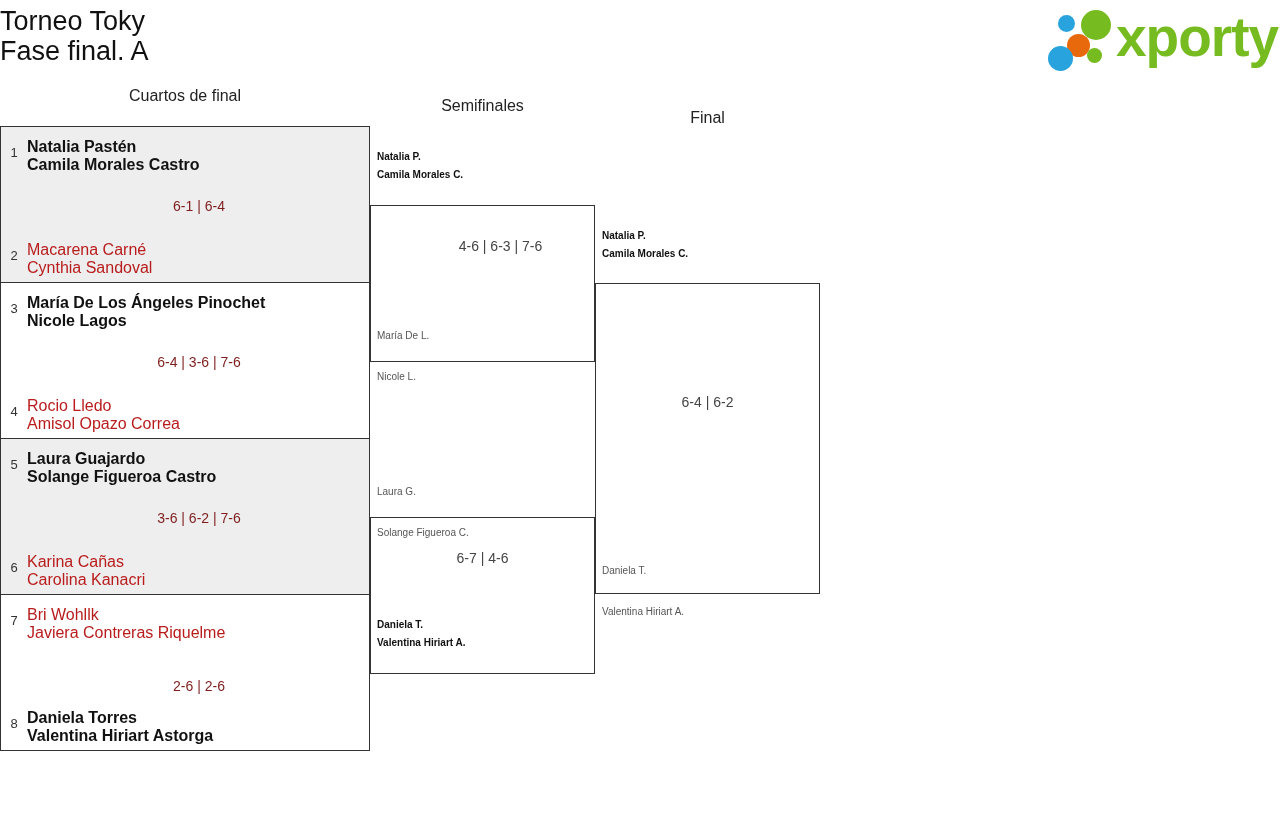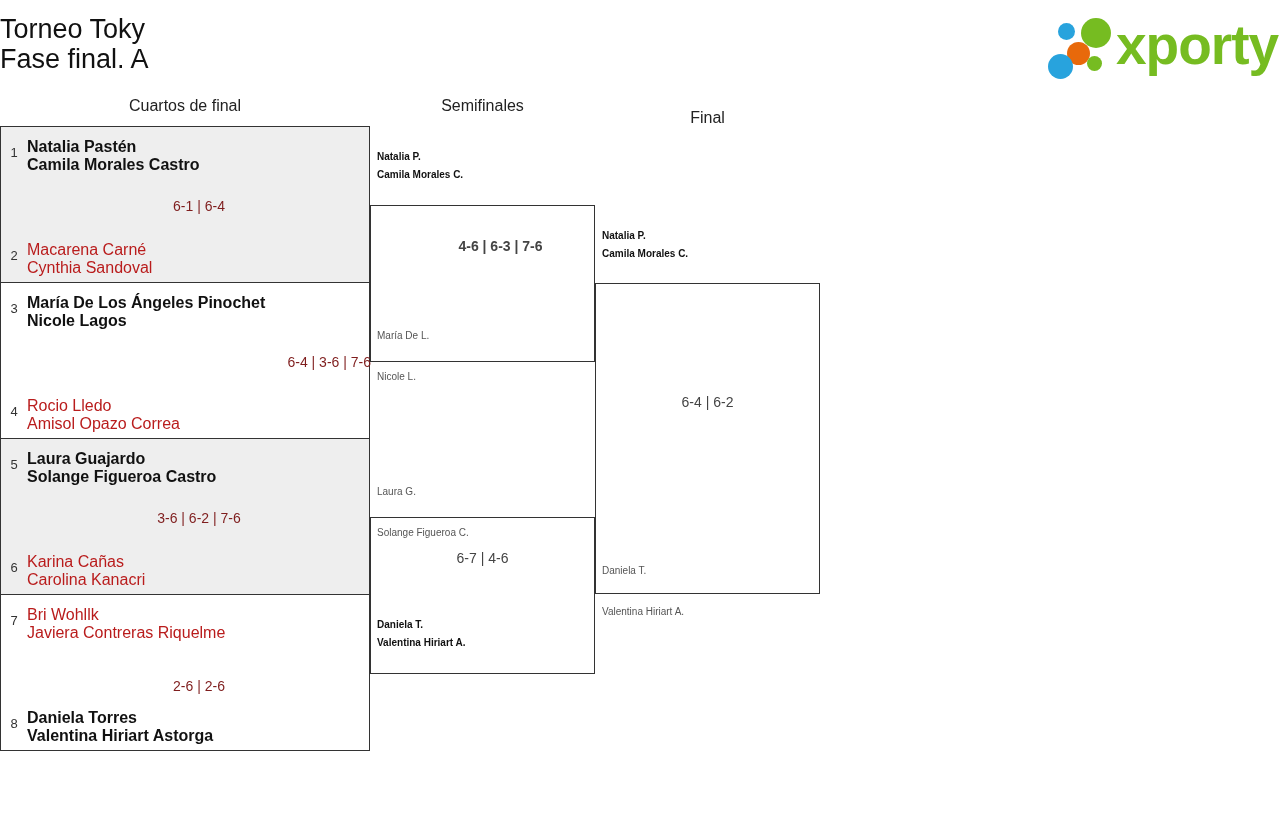--- a/index.html
+++ b/index.html
@@ -8,21 +8,21 @@
     margin: 0; padding: 0;
     width: 1280px; height: 817px;
     background: #ffffff;
     font-family: "Liberation Sans", sans-serif;
     color: #222222;
     overflow: hidden;
   }
   #root { position: relative; width: 1280px; height: 817px; }
 
   
-  .header { position: absolute; left: 0; top: 12px; width: 1280px; height: 92px; }
+  .header { position: absolute; left: 0; top: 4px; width: 1280px; height: 92px; }
   .title-block { position: absolute; left: 0; top: 2px; }
   .title-line {
     font-size: 27px;
     font-weight: 400;
     line-height: 30px;
     color: #111111;
     white-space: nowrap;
   }
 
   
@@ -42,21 +42,21 @@
 
   
   .round-head {
     position: absolute;
     font-size: 16px;
     font-weight: 400;
     color: #222222;
     text-align: center;
     white-space: nowrap;
   }
-  #head-qf { left: 0px;   top: 97px; width: 370px; }
+  #head-qf { left: 0px;   top: 87px; width: 370px; }
   #head-sf { left: 370px; top: 97px; width: 225px; }
   #head-f  { left: 595px; top: 97px; width: 225px; margin-top: 12px; }
 
   
   .bracket { position: absolute; left: 0; top: 0; width: 1280px; height: 817px; }
 
   
   .qf-block {
     position: absolute;
     left: 0px;
@@ -171,21 +171,21 @@
     </div>
 
     <div class="qf-block plain" style="top:282px; height:157px;">
       <div class="entry winner" style="top:9px;">
         <div class="seed">3</div>
         <div class="names">
           <span class="nm">María De Los Ángeles Pinochet</span>
           <span class="nm">Nicole Lagos</span>
         </div>
       </div>
-      <div class="score qf-score" style="top:71px;text-align:right;">6-4 | 3-6 | 7-6</div>
+      <div class="score qf-score" style="top:71px;">6-4 | 3-6 | 7-6</div>
       <div class="entry loser" style="top:112px;">
         <div class="seed">4</div>
         <div class="names">
           <span class="nm">Rocio Lledo</span>
           <span class="nm">Amisol Opazo Correa</span>
         </div>
       </div>
     </div>
 
     <div class="qf-block shaded" style="top:438px; height:157px;">
@@ -224,21 +224,21 @@
       </div>
     </div>
 
     <div class="conn-box" style="left:370px; top:205px; width:225px; height:157px;"></div>
 
     <div class="slot winner" style="left:377px; top:148px;">
       <span class="nm">Natalia P.</span>
       <span class="nm">Camila Morales C.</span>
     </div>
 
-    <div class="round-score" style="left:370px; top:238px; width:261px;font-weight:bold;">4-6 | 6-3 | 7-6</div>
+    <div class="round-score" style="left:370px; top:238px; width:261px;">4-6 | 6-3 | 7-6</div>
 
     <div class="slot loser" style="left:377px; top:304px;">
       <span class="nm">María De L.</span>
       <span class="nm">Nicole L.</span>
     </div>
 
     <div class="conn-box" style="left:370px; top:517px; width:225px; height:157px;"></div>
 
     <div class="slot loser" style="left:377px; top:460px;">
       <span class="nm">Laura G.</span>

